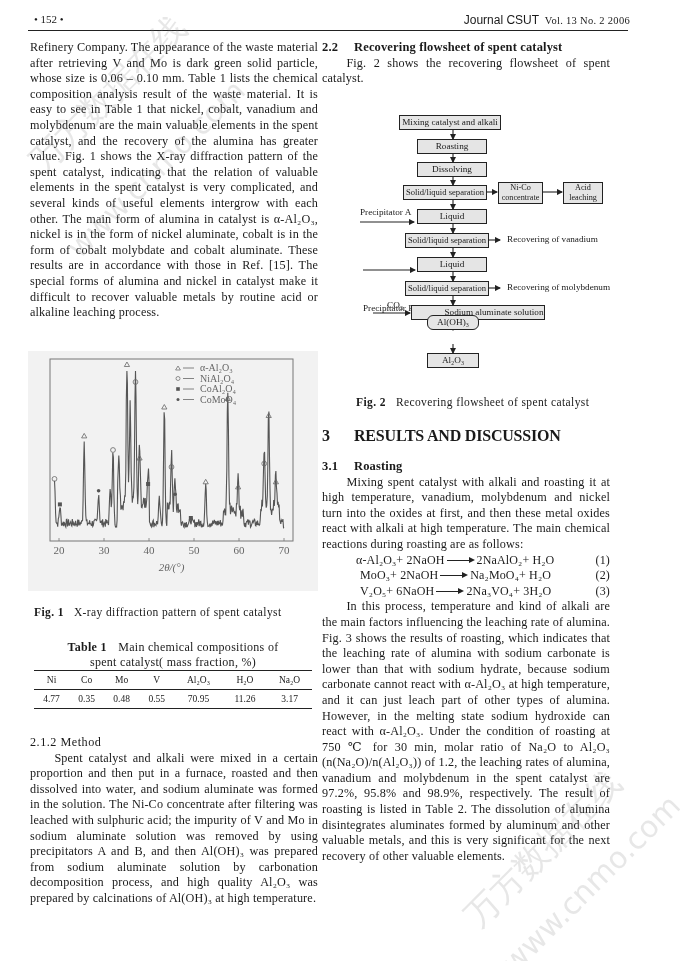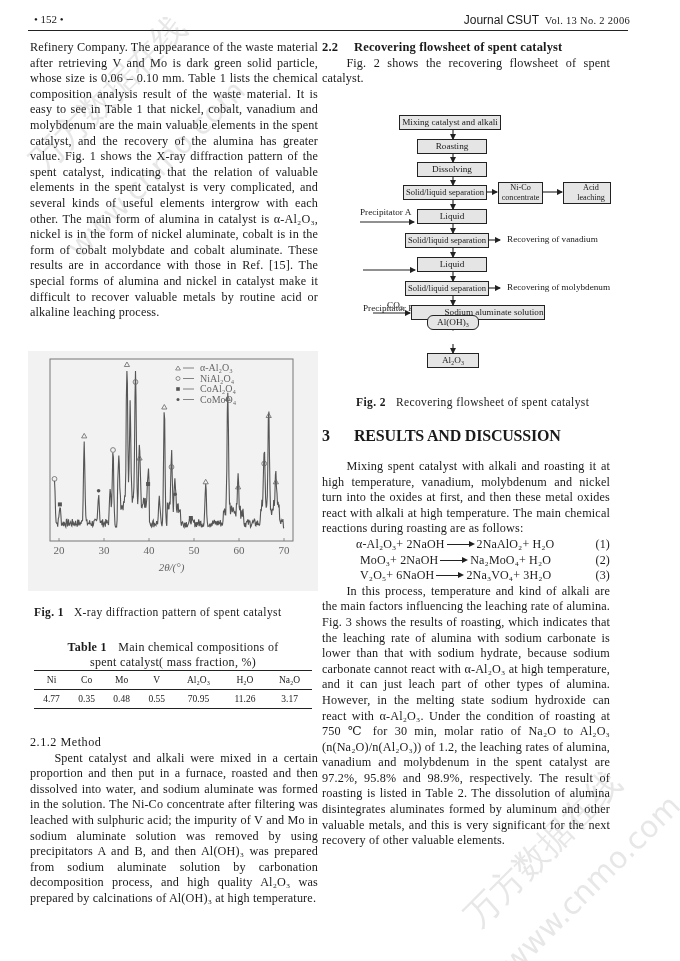--- a/index.html
+++ b/index.html
@@ -175,21 +175,21 @@
       <line x1="18" y1="203" x2="55" y2="203" marker-end="url(#ah)"></line>
       <line x1="98" y1="210" x2="98" y2="220" marker-end="url(#ah)"></line>
       <line x1="98" y1="234" x2="98" y2="243" marker-end="url(#ah)"></line>
     </g>
   </svg>
   <div class="fbox" style="left:44px; top:5px; width:100px; height:13px;">Mixing catalyst and alkali</div>
   <div class="fbox" style="left:62px; top:29px; width:68px; height:13px;">Roasting</div>
   <div class="fbox" style="left:62px; top:52px; width:68px; height:13px;">Dissolving</div>
   <div class="fbox" style="left:48px; top:75px; width:82px; height:13px; font-size:8.6px;">Solid/liquid separation</div>
   <div class="fbox" style="left:143px; top:72px; width:43px; height:20px; white-space:normal; line-height:9.5px; font-size:8.2px;">Ni-Co concentrate</div>
-  <div class="fbox" style="left:208px; top:72px; width:38px; height:20px; white-space:normal; line-height:9.5px; font-size:8.2px;padding-left:8px;">Acid leaching</div>
+  <div class="fbox" style="left:208px; top:72px; width:38px; height:20px; white-space:normal; line-height:9.5px; font-size:8.2px;">Acid leaching</div>
   <div class="flabel" style="left:5px; top:97px;">Precipitator A</div>
   <div class="fbox" style="left:62px; top:99px; width:68px; height:13px;">Liquid</div>
   <div class="fbox" style="left:50px; top:123px; width:82px; height:13px; font-size:8.6px;">Solid/liquid separation</div>
   <div class="flabel" style="left:152px; top:124px;">Recovering of vanadium</div>
   <div class="flabel" style="left:8px; top:146px;margin-top:47px;">Precipitator B</div>
   <div class="fbox" style="left:62px; top:147px; width:68px; height:13px;">Liquid</div>
   <div class="fbox" style="left:50px; top:171px; width:82px; height:13px; font-size:8.6px;">Solid/liquid separation</div>
   <div class="flabel" style="left:152px; top:172px;">Recovering of molybdenum</div>
   <div class="flabel" style="left:32px; top:190px;">CO₂</div>
   <div class="fbox" style="left:56px; top:195px; width:100px; height:13px;padding-left:32px;">Sodium aluminate solution</div>
@@ -201,20 +201,23 @@
   <b>Fig. 2</b><span>Recovering flowsheet of spent catalyst</span>
 </div>
 
 <div class="abs col right-col" style="top:428px;">
   <p class="sec-head" style="font-size:16px; letter-spacing:-0.2px;">
     <span class="sec-num">3</span><span>RESULTS AND DISCUSSION</span>
   </p>
 </div>
 
 <div class="abs col right-col" style="top:459px;">
+  <p class="sec-head">
+    <span class="sec-num">3.1</span><span>Roasting</span>
+  </p>
   <p class="indent">Mixing spent catalyst with alkali and roasting it at high temperature, vanadium, molybdenum and nickel turn into the oxides at first, and then these metal oxides react with alkali at high temperature. The main chemical reactions during roasting are as follows:</p>
   <div style="position:relative; padding-left:34px;">
     <div class="eq">
       <span>α-Al₂O₃+ 2NaOH</span><span class="arrow-r"></span><span>2NaAlO₂+ H₂O</span>
       <span class="num">(1)</span>
     </div>
     <div class="eq" style="padding-left:4px;">
       <span>MoO₃+ 2NaOH</span><span class="arrow-r"></span><span>Na₂MoO₄+ H₂O</span>
       <span class="num">(2)</span>
     </div>

